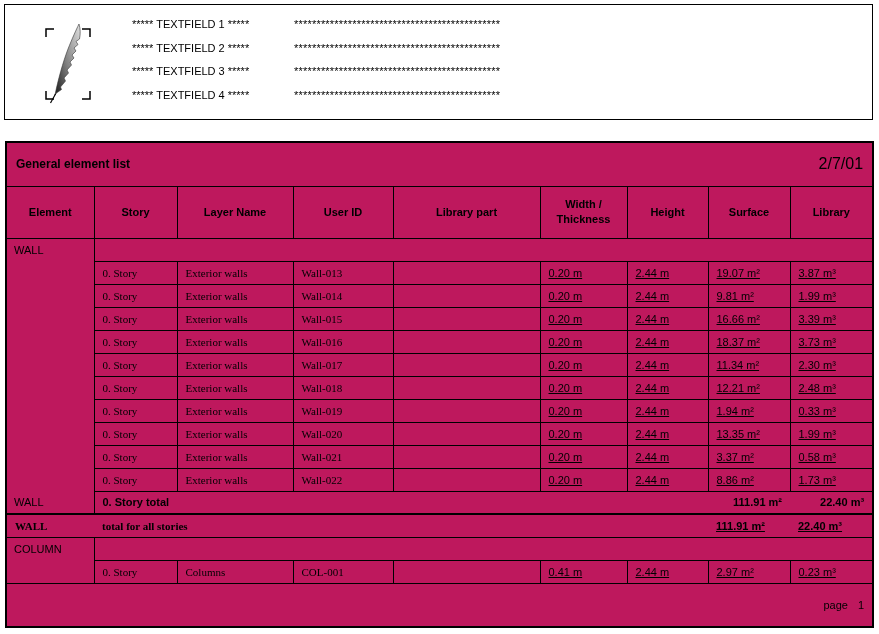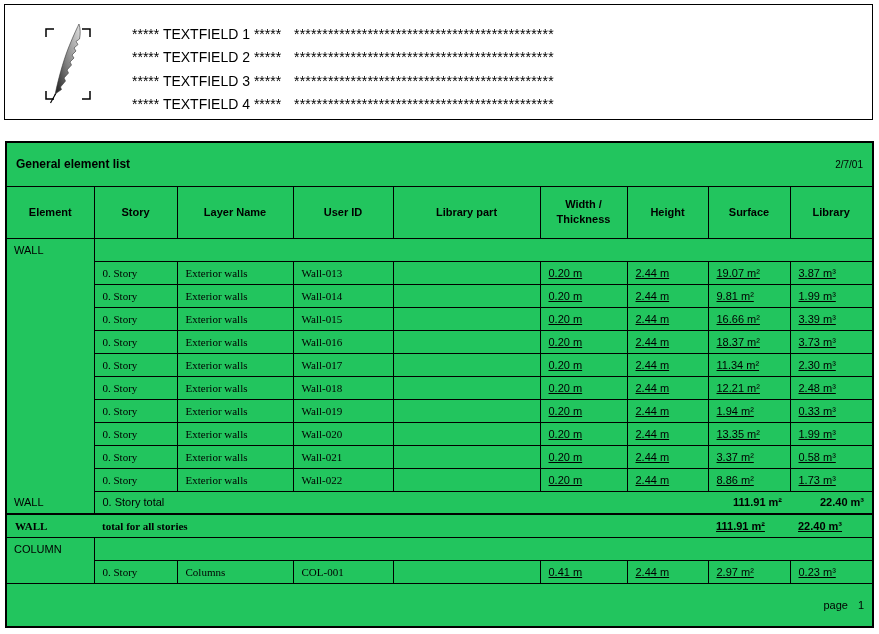--- a/index.html
+++ b/index.html
@@ -12,55 +12,55 @@
   }
 
   
   .header-box {
     position: absolute; left: 4px; top: 4px;
     width: 869px; height: 116px;
     border: 1px solid #000; background: #fff;
   }
   .logo { position: absolute; left: 38px; top: 12px; }
   .fields { position: absolute; left: 127px; top: 13px; }
-  .field-row { display: flex; align-items: flex-end; height: 23.5px; font-size: 14px; white-space: nowrap; }
+  .field-row { display: flex; align-items: flex-start; height: 23.5px; font-size: 11px; white-space: nowrap; }
   .field-label { width: 162px; }
   .field-value { letter-spacing: 0.2px; }
 
   
   table.report {
     position: absolute; left: 5px; top: 141px;
     width: 868px;
     border-collapse: collapse; table-layout: fixed;
-    border: 2px solid #000; background: #22c55e;
+    border: 2px solid #000; background: #be185d;
   }
   td {
     border: 1px solid #000;
     font-size: 11px; padding: 0 8px;
     overflow: hidden; white-space: nowrap;
     height: 23px; vertical-align: middle;
   }
   
   td.titlecell { height: 44px; padding: 0 9px; }
   .titlebar { display: flex; justify-content: space-between; align-items: center; height: 100%; }
   .titlebar .ttl { font-weight: bold; font-size: 12px; }
-  .titlebar .dt  { font-size: 10px; }
+  .titlebar .dt  { font-size: 16px; }
   
   tr.hd td {
     font-weight: bold; text-align: center;
     height: 52px; white-space: normal; line-height: 15px; padding: 0 4px;
   }
   
   td.elemcell { vertical-align: top; padding: 5px 7px; position: relative; }
   td.elemcell .elem-bottom { position: absolute; left: 7px; bottom: 5px; font-weight: normal; }
   
   .tl { text-align: left; font-family: Liberation Serif, serif; }
   .num { text-align: left; text-decoration: underline; }
   
-  td.tlabel { font-weight: normal; border-right: none; }
+  td.tlabel { font-weight: bold; border-right: none; }
   td.tnum   { font-weight: bold; text-align: right; border-left: none; border-right: none; }
   tr.grand td { border-top: 2px solid #000; border-left: none; border-right: none; font-weight: bold; }
   tr.grand td.gelem { font-weight: bold; }
   
   td.footcell {
     border-left: none; border-right: none; border-bottom: none;
     border-top: 1px solid #000;
     height: 44px; text-align: right; 
   }
   td.footcell .pageno { display: inline-block; margin-left: 10px; }

